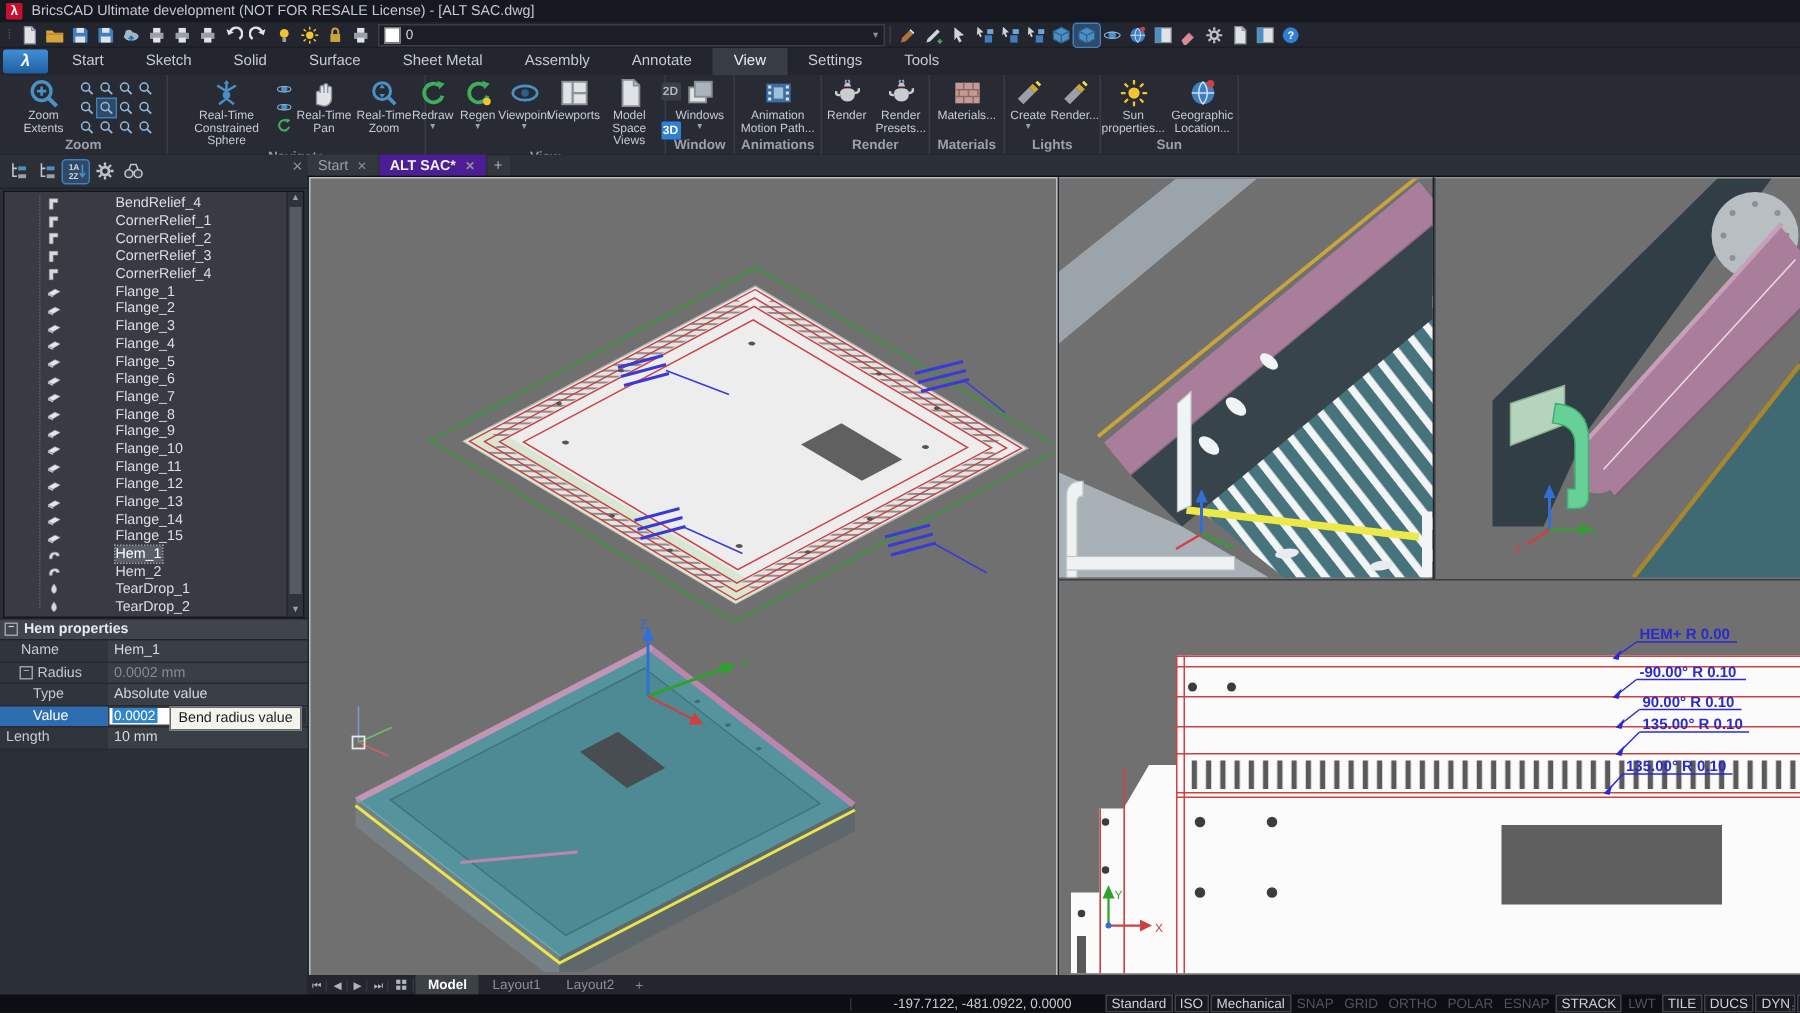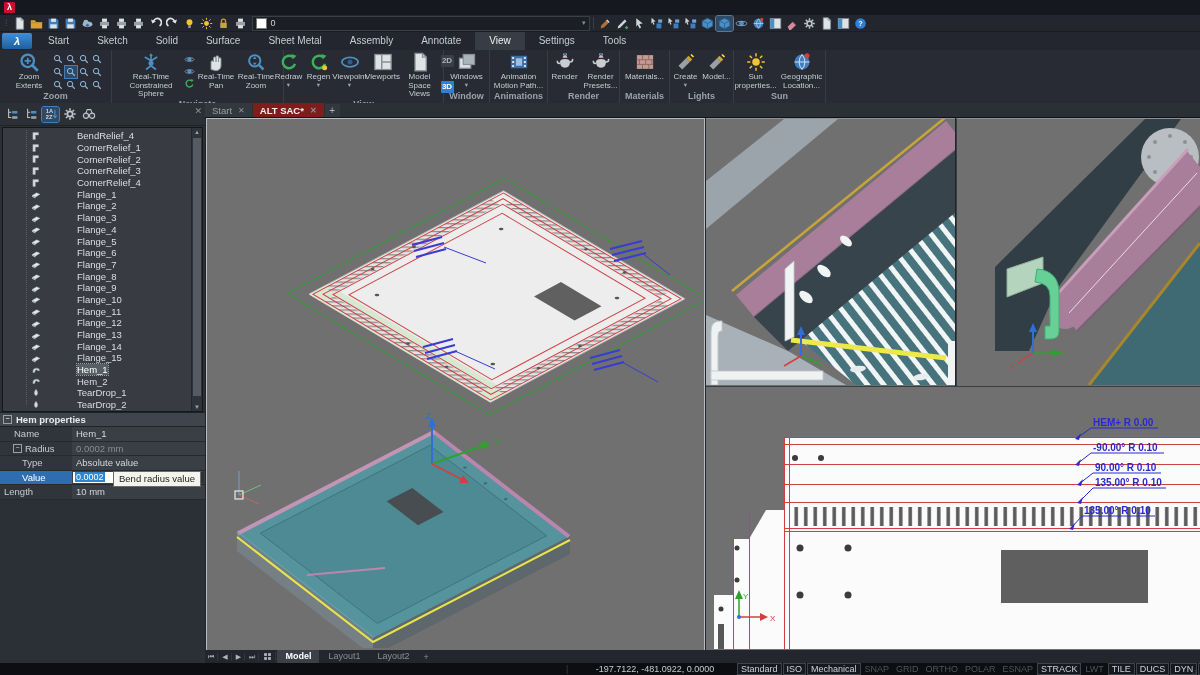--- a/index.html
+++ b/index.html
@@ -91,21 +91,21 @@
     padding:0 3px;color:#cfd3d9;font-size:9px;border-left:1px solid #1f2227;}
   .punit .uc{font-size:6.5px;color:#9aa0a6;}
   #tooltip{position:absolute;left:113px;top:368px;background:#f4f4ee;border:1px solid #6a6a6a;
     color:#1c1c1c;font-size:9.5px;padding:1px 5px 2px;white-space:nowrap;z-index:5;}
   
   #doctabs{position:absolute;left:205px;top:103px;width:995px;height:15px;background:#2b2f36;
     display:flex;align-items:flex-end;gap:1px;border-bottom:1px solid #101216;box-sizing:border-box;}
   .dtab{height:14px;display:flex;align-items:center;gap:6px;padding:0 7px;font-size:9.5px;}
   .dtab .x{font-size:8px;color:#8b9096;}
   .dtab.inactive{background:#33373e;color:#9aa0a6;}
-  .dtab.active{background:#7f1d1d;color:#f0f2f4;font-weight:bold;}
+  .dtab.active{background:#4c1d95;color:#f0f2f4;font-weight:bold;}
   .dplus{width:15px;height:13px;background:#33373e;color:#aeb4bb;font-size:10px;text-align:center;line-height:13px;}
   
   .vp{position:absolute;background:#707070;}
   #vp-main{left:206px;top:118px;width:497px;height:531px;border:1px solid #b9bdc1;}
   #vp-a{left:706px;top:118px;width:249px;height:267px;border-top:1px solid #8e9296;}
   #vp-b{left:956px;top:118px;width:244px;height:267px;border-top:1px solid #8e9296;border-left:1px solid #3a3d42;}
   #vp-d{left:706px;top:386px;width:494px;height:263px;border-top:1px solid #3a3d42;}
   
   #layouttabs{position:absolute;left:205px;top:650px;width:995px;height:13px;background:#23262c;
     display:flex;align-items:center;gap:1px;font-size:9px;}
@@ -331,20 +331,21 @@
         <circle cx="8" cy="8" r="3" fill="#4a90c4"></circle>
         <ellipse cx="8" cy="8" rx="6.5" ry="2.6" fill="none" stroke="#8fb5d9" stroke-width="1"></ellipse>
       </symbol>
 </defs>
 </svg>
 
 <div id="stage">
 
   <div id="titlebar">
     <div class="logo">λ</div>
+    <div class="ttext">BricsCAD Ultimate development (NOT FOR RESALE License) - [ALT SAC.dwg]</div>
   </div>
 
   <div id="qat">
     <span class="grip">⁞</span>
     <div id="qat-left" style="display:flex;align-items:center;">
         <span class="qi">
           <svg>
             <use href="#i-page"></use>
           </svg>
         </span>
@@ -741,21 +742,21 @@
           <svg>
               <use href="#i-flash"></use>
             </svg>
           <span>Create</span>
           <span class="caret">▾</span>
         </div>
         <div class="rbtn" style="width:30px">
           <svg>
               <use href="#i-flash"></use>
             </svg>
-          <span>Model...</span>
+          <span>Render...</span>
         </div>
       </div>
       <div class="rglabel">Lights</div>
     </div>
 
     <div class="rgroup" style="width:92px">
       <div class="rbtns">
         <div class="rbtn" style="width:42px">
           <svg>
               <use href="#i-sun"></use>

